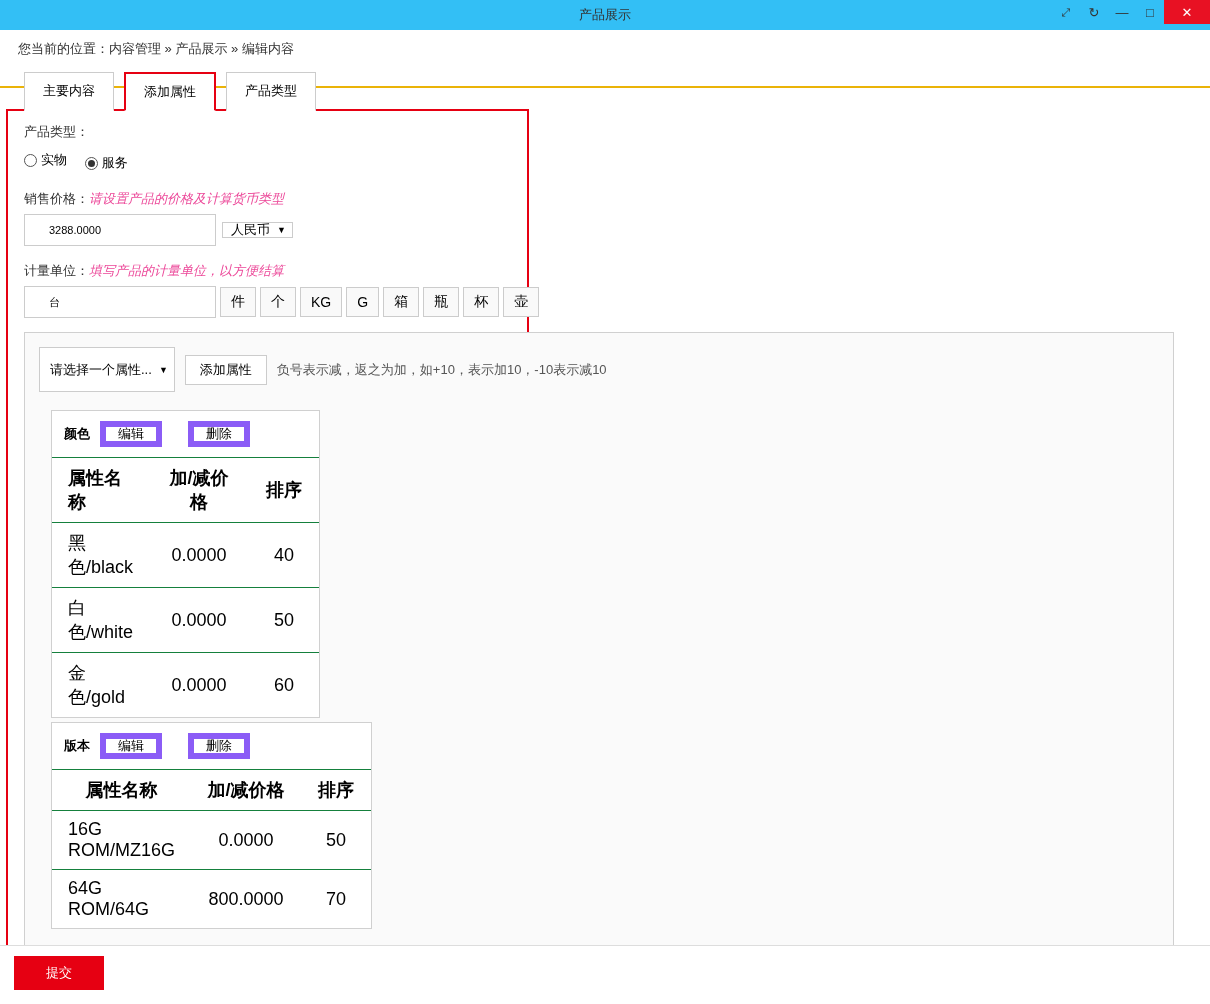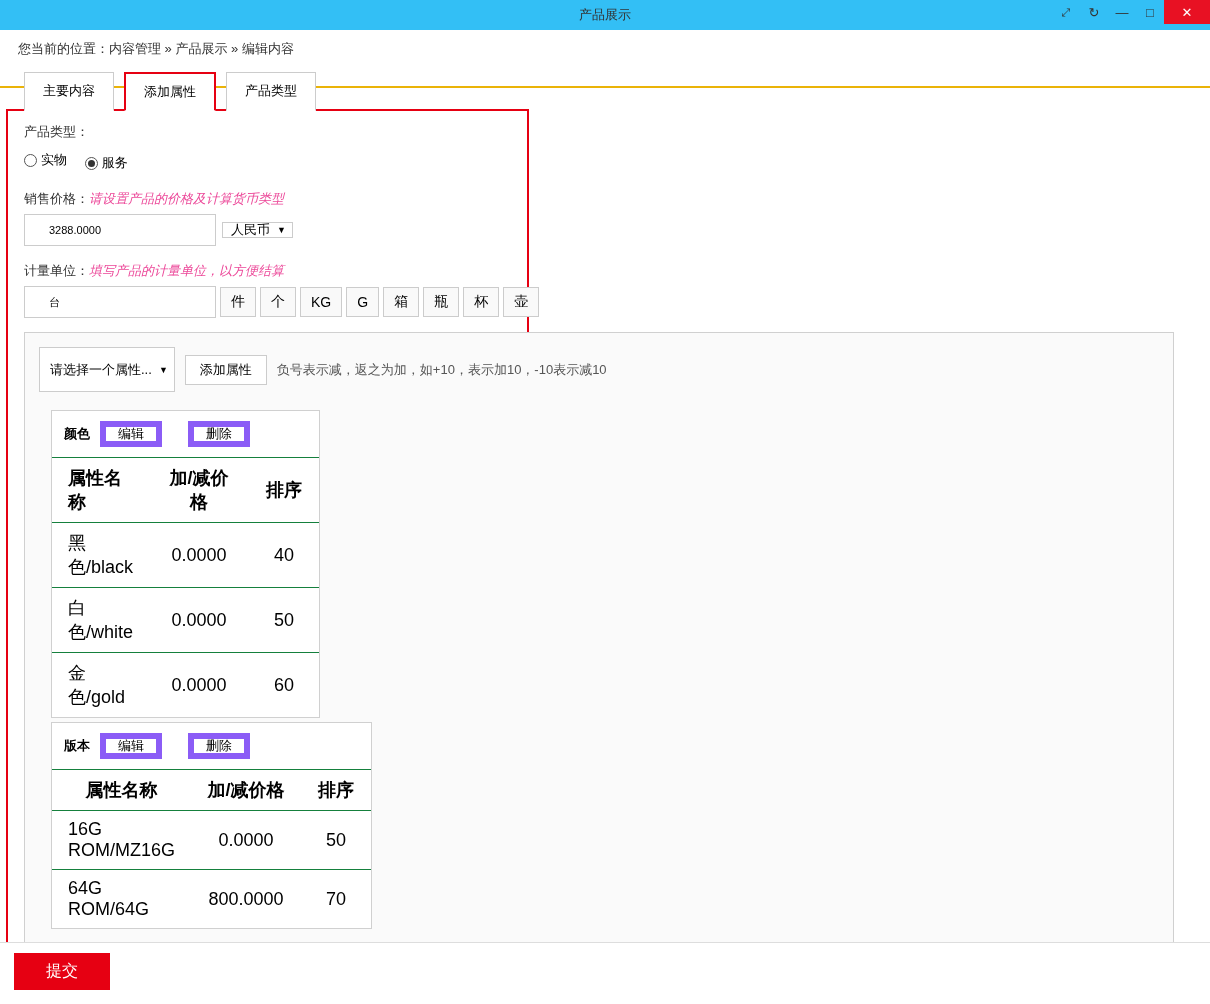--- a/index.html
+++ b/index.html
@@ -47,21 +47,21 @@
     .attr-block { border: 1px solid #d0d0d0; background: #fff; margin: 0 0 4px 12px; padding: 10px 0 0 0; display: inline-block; }
     .attr-header { padding: 0 12px 10px 12px; display: flex; align-items: center; gap: 10px; }
     .attr-title { font-weight: bold; }
     .small-btn { height: 26px; border: 6px solid #8b5cf6; background: #fff; padding: 0 12px; display: inline-flex; align-items: center; cursor: pointer; }
     .attr-table { border-collapse: collapse; }
     .attr-table th, .attr-table td { border-top: 1px solid #15803d; padding: 8px 16px; text-align: center; font-size: 18px; }
     .attr-table th:first-child, .attr-table td:first-child { text-align: left; }
     .attr-table th { font-weight: bold; }
 
     .footer { position: absolute; bottom: 0; left: 0; right: 0; border-top: 1px solid #ddd; padding: 10px 14px 14px; background: #fff; }
-    .submit-btn { background: #e60012; color: #fff; border: none; padding: 8px 32px; cursor: pointer; font-size: 16px; }
+    .submit-btn { background: #e60012; color: #fff; border: none; padding: 8px 32px; cursor: pointer; font-size: 13px; }
   </style>
 </head>
 <body>
 
 <div class="titlebar">
   <span class="titlebar-text">产品展示</span>
   <div class="titlebar-controls">
     <div class="titlebar-btn titlebar-collapse">⤢</div>
     <div class="titlebar-btn">↻</div>
     <div class="titlebar-btn">—</div>

